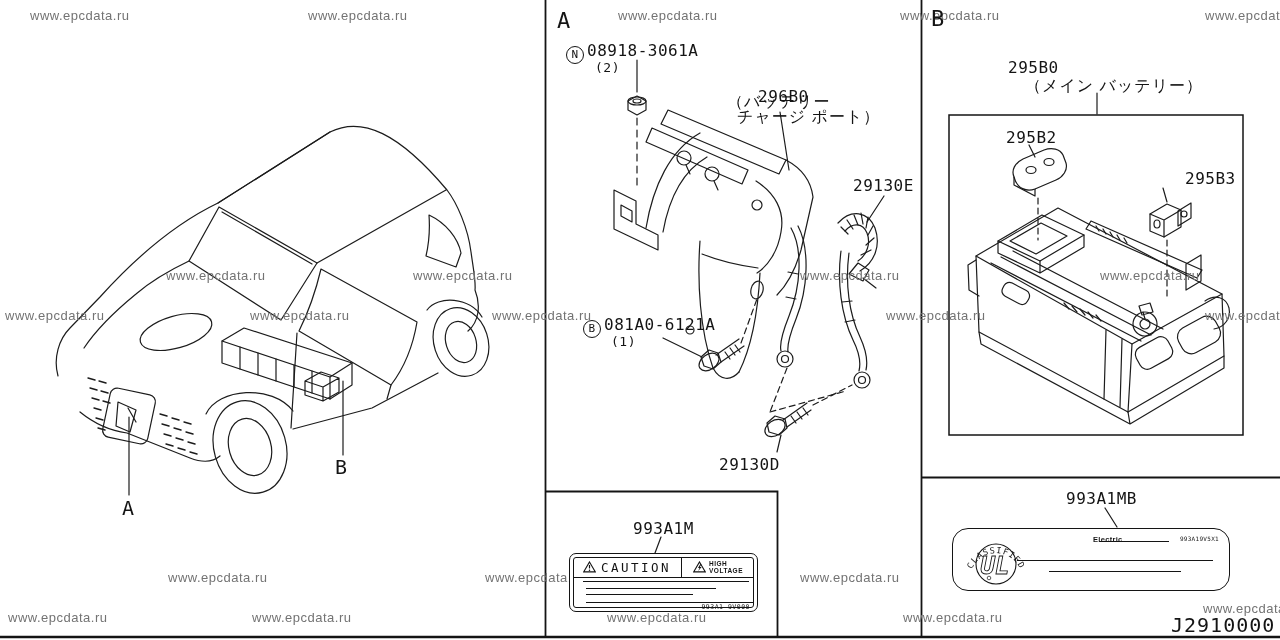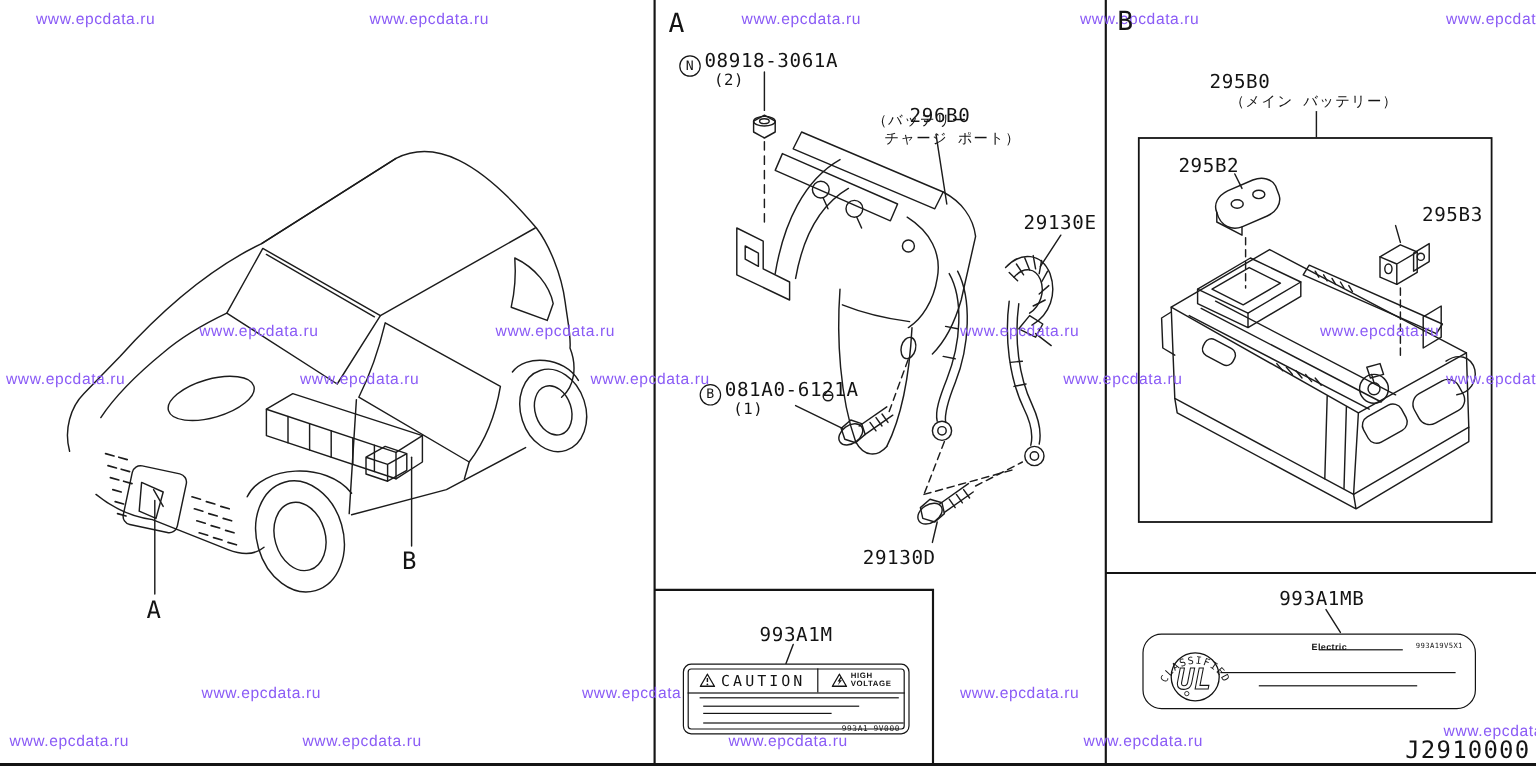--- a/index.html
+++ b/index.html
@@ -1,24 +1,24 @@
 <!DOCTYPE html>
 <html><head>
 <meta charset="utf-8">
 <style>
   html,body{margin:0;padding:0;background:#fff;}
   .screen{position:relative;width:1280px;height:640px;background:#ffffff;overflow:hidden;
           font-family:"DejaVu Sans Mono", monospace;color:#141414;}
   svg.art{position:absolute;left:0;top:0;}
-  .wm{position:absolute;color:#8b5cf6;font:13px "Liberation Sans", sans-serif;letter-spacing:.5px;white-space:nowrap;text-align:right;}
+  .wm{position:absolute;color:#737373;font:13px "Liberation Sans", sans-serif;letter-spacing:.5px;white-space:nowrap;text-align:right;}
   .label{position:absolute;white-space:nowrap;font-size:16px;letter-spacing:.5px;color:#141414;}
   .label.big{font-size:22px;}
   .label.callout{font-size:20px;}
   .label.qty{font-size:13px;}
-  .label.jp{font-family:Liberation Mono, monospace;font-size:12px;letter-spacing:1px;}
+  .label.jp{font-family:Liberation Sans, sans-serif;font-size:16px;letter-spacing:1px;}
   .label.code{font-size:20px;letter-spacing:1px;}
   .circ{display:inline-flex;width:16px;height:16px;border:1.4px solid #141414;border-radius:50%;
         align-items:center;justify-content:center;font-size:11px;margin-right:3px;vertical-align:-2px;}
   
   .caution{position:absolute;left:569px;top:553px;width:189px;height:59px;border:1.6px solid #141414;
            border-radius:7px;box-sizing:border-box;background:#fff;}
   .caution .inner{position:absolute;left:3px;top:3px;right:3px;bottom:3px;border:1px solid #141414;border-radius:3px;}
   .caution .hdr{position:absolute;left:3px;top:3px;right:3px;height:20px;border-bottom:1px solid #141414;
                 display:flex;align-items:center;}
   .caution .cell-l{flex:1.5;display:flex;align-items:center;justify-content:center;gap:5px;
@@ -268,21 +268,21 @@
     <div class="ln" style="left:13px;top:27px;width:166px"></div>
     <div class="ln" style="left:16px;top:34px;width:130px"></div>
     <div class="ln" style="left:16px;top:40px;width:107px"></div>
     <div class="ln" style="left:16px;top:48px;width:167px"></div>
     <div class="sm">993A1 9V000</div>
   </div>
 
   <div class="label big" style="left:931px;top:6px">B</div>
   <div class="label" style="left:1008px;top:58px">295B0</div>
   <div class="label jp" style="left:1025px;top:76px">（メイン バッテリー）</div>
-  <div class="label" style="left:982px;top:128px">295B2</div>
+  <div class="label" style="left:1006px;top:128px">295B2</div>
   <div class="label" style="left:1185px;top:169px">295B3</div>
   <div class="label" style="left:1066px;top:489px">993A1MB</div>
 
   <div class="ullabel">
     <svg width="62" height="60" viewBox="0 0 62 60" style="position:absolute;left:12px;top:1px">
       <circle cx="31" cy="34" r="20" fill="none" stroke="#141414" stroke-width="1.1"></circle>
       <defs>
         <path id="clarc" d="M 6,42 A 26,26 0 0 1 56,42" fill="none"></path>
       </defs>
       <text font-size="8.5" font-family="DejaVu Sans Mono, monospace" fill="#141414" letter-spacing="1">

